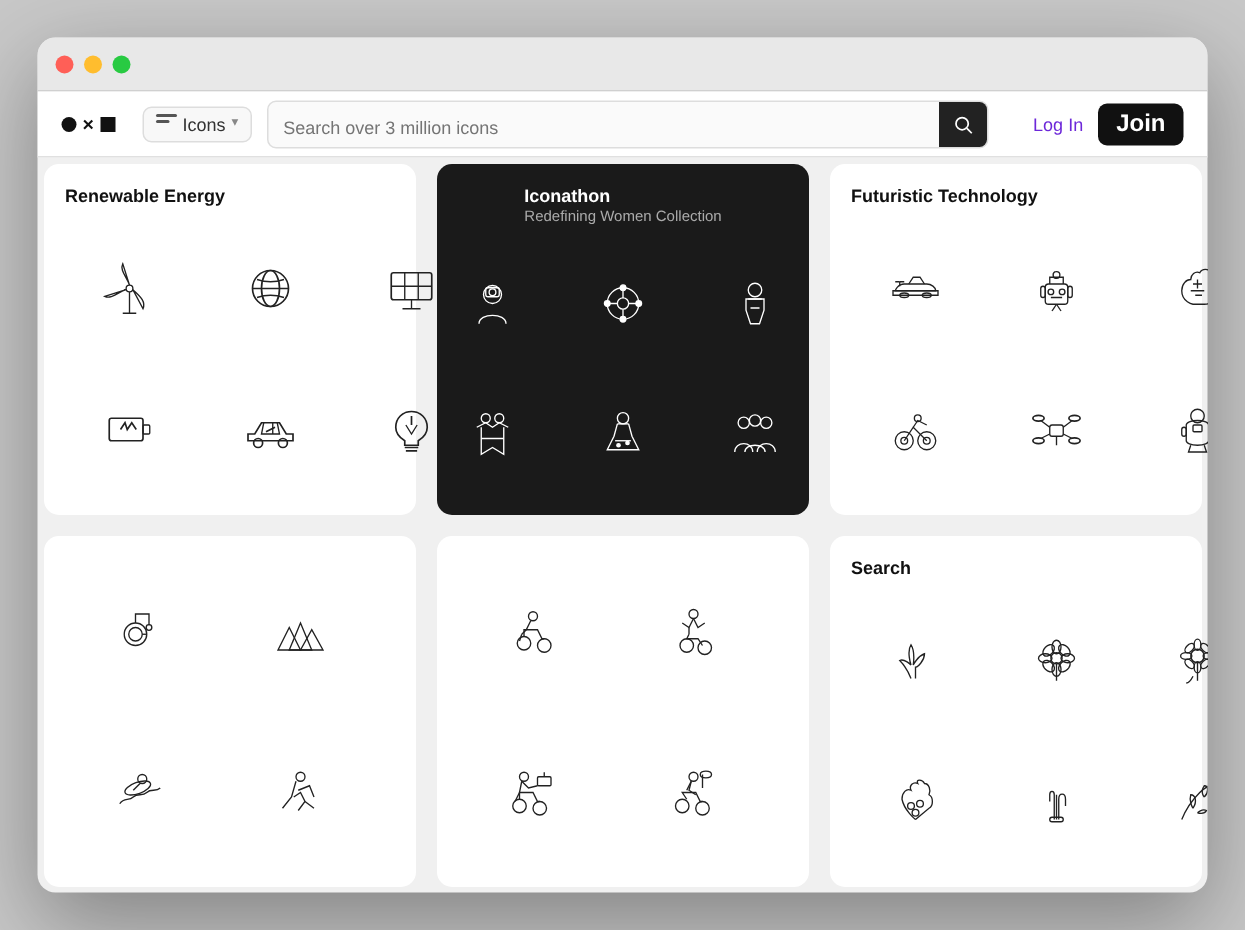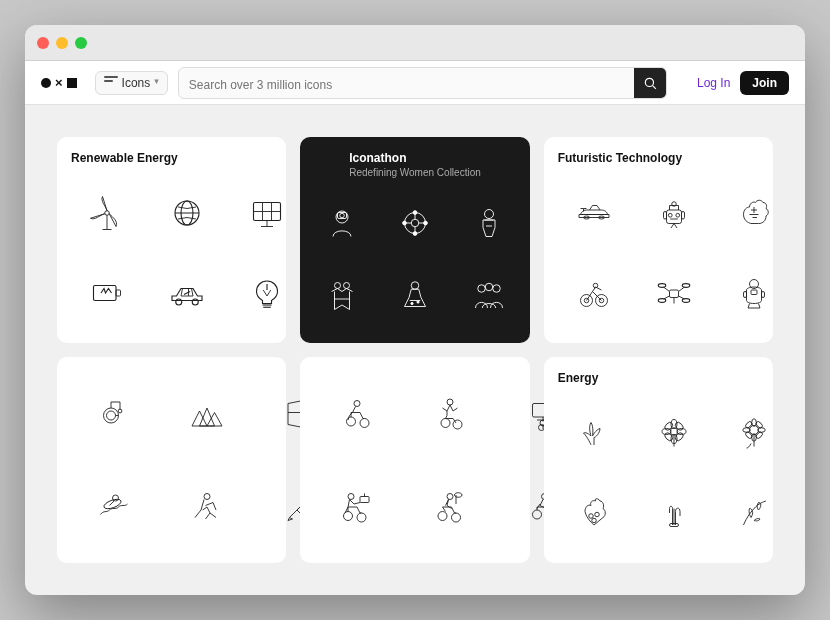--- a/index.html
+++ b/index.html
@@ -116,29 +116,29 @@
       color: #6d28d9;
       cursor: pointer;
       margin-left: 20px;
     }
     .nav-join {
       background: #111;
       color: #fff;
       border: none;
       border-radius: 6px;
       padding: 5px 12px;
-      font-size: 12px;
+      font-size: 16px;
       cursor: pointer;
       font-weight: 600;
     }
 
     .main-content {
       flex: 1;
       overflow-y: auto;
-      padding: 32px;
+      padding: 4px;
       display: grid;
       grid-template-columns: repeat(3, 1fr);
       gap: 14px;
     }
 
     .card {
       background: #fff;
       border-radius: 10px;
       padding: 14px;
       display: flex;
@@ -591,21 +591,21 @@
               <circle cx="34" cy="36" r="6"></circle>
               <path d="M16 28 L16 24 L28 24 L32 30 L34 30"></path>
               <line x1="34" y1="20" x2="38" y2="16"></line>
               <path d="M38 12 L42 16 L38 20"></path>
             </svg>
         </div>
       </div>
     </div>
 
     <div class="card">
-      <div class="card-title">Energy</div>
+      <div class="card-title">Search</div>
       <div class="icons-grid">
 
         <div class="icon-item">
           <svg viewBox="0 0 48 48">
               <path d="M20 40 C20 40 16 30 10 24 C14 22 20 28 20 28 C20 28 16 16 20 10 C24 16 22 28 22 28 C22 28 26 20 32 18 C32 24 26 30 24 30 L24 40"></path>
             </svg>
         </div>
 
         <div class="icon-item">
           <svg viewBox="0 0 48 48">

